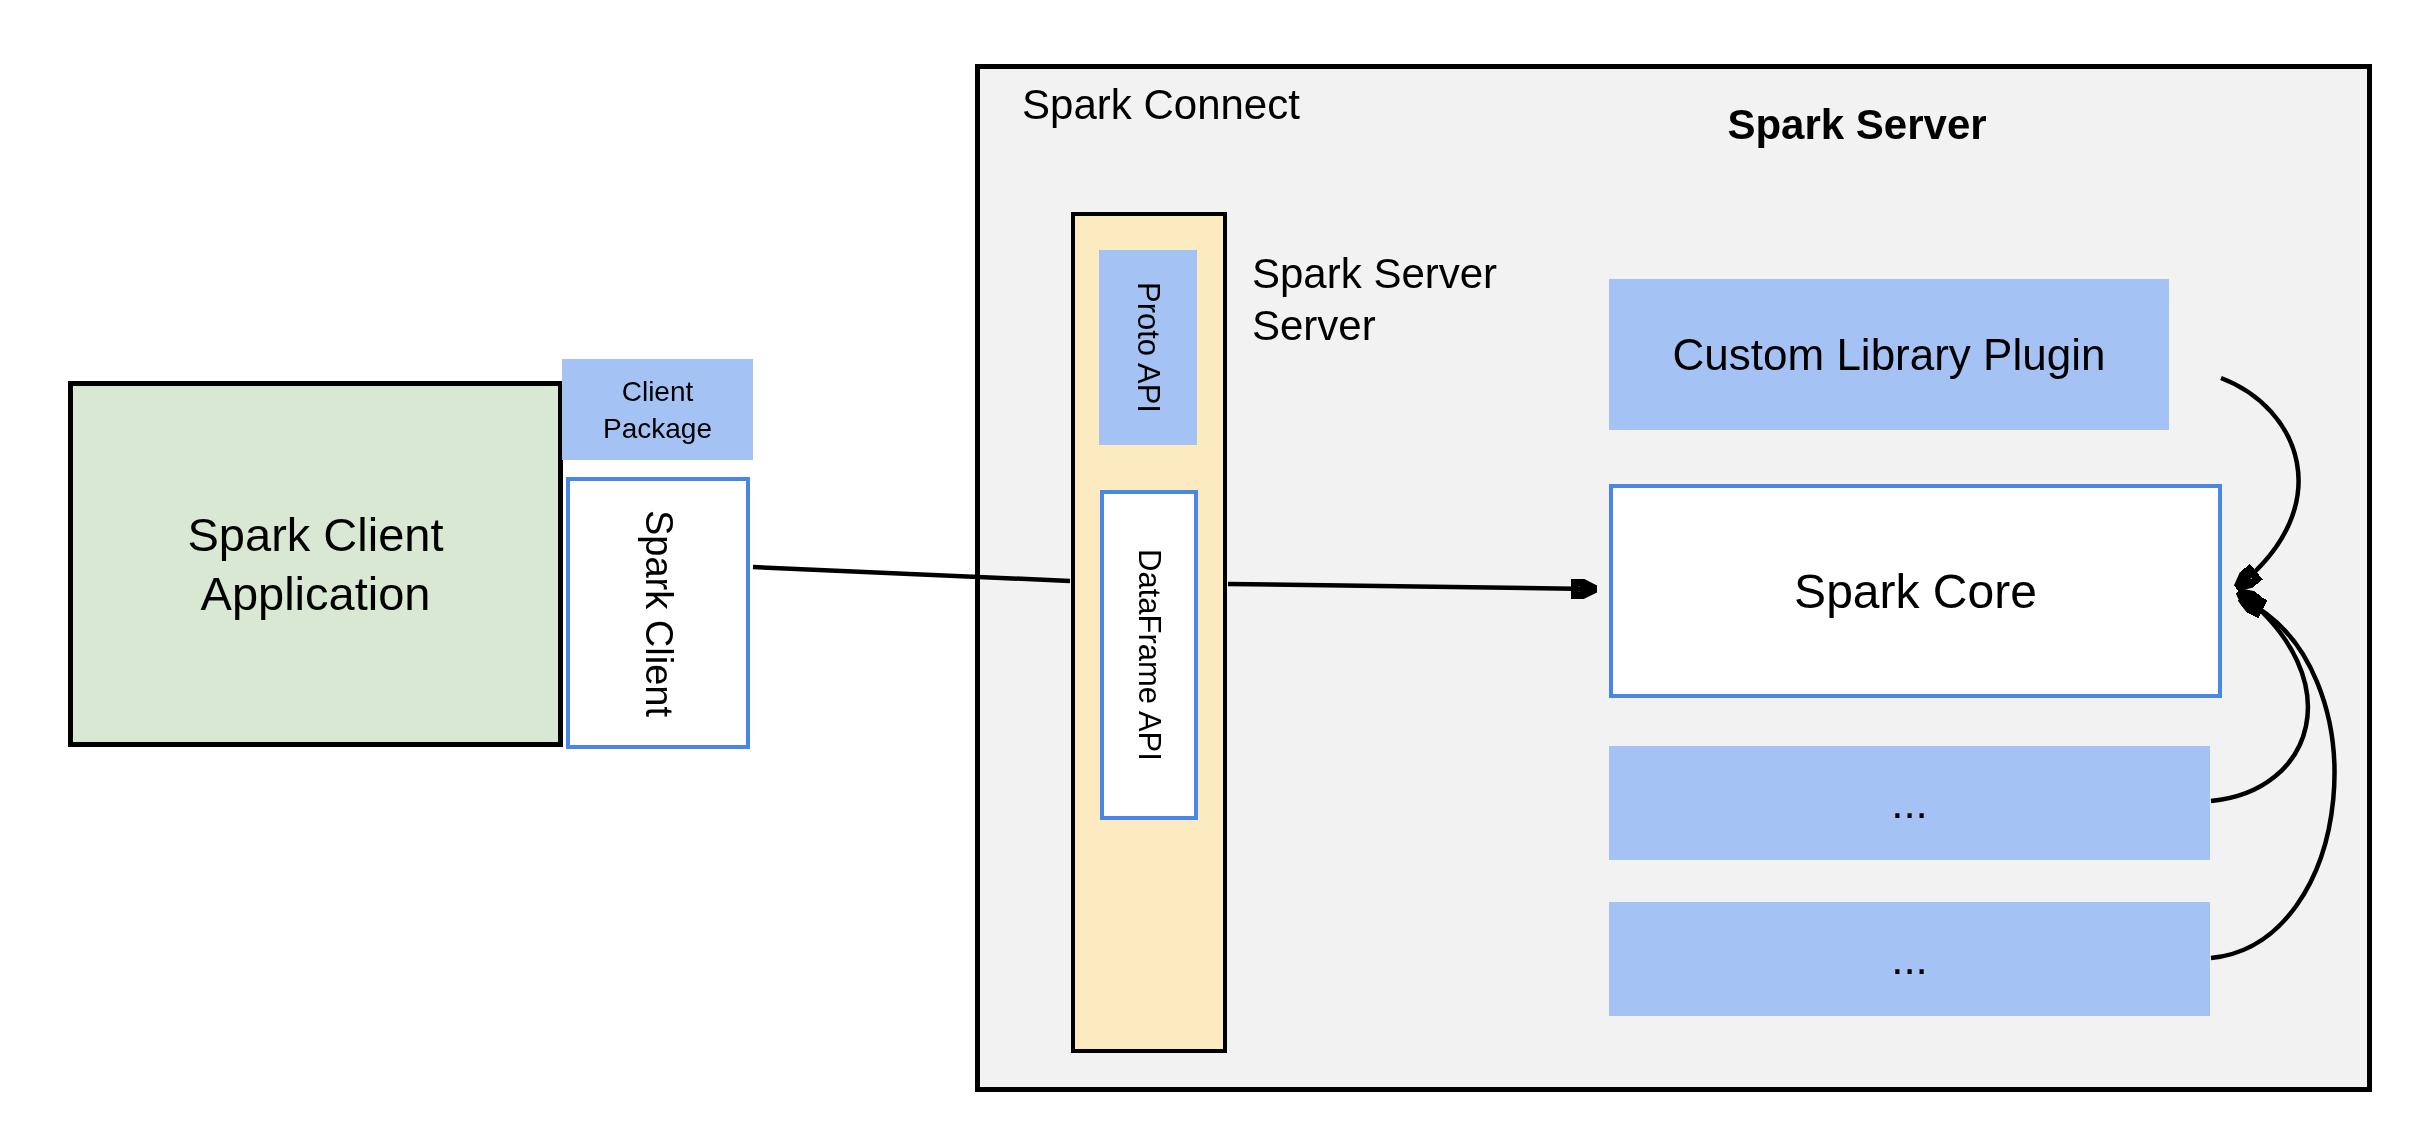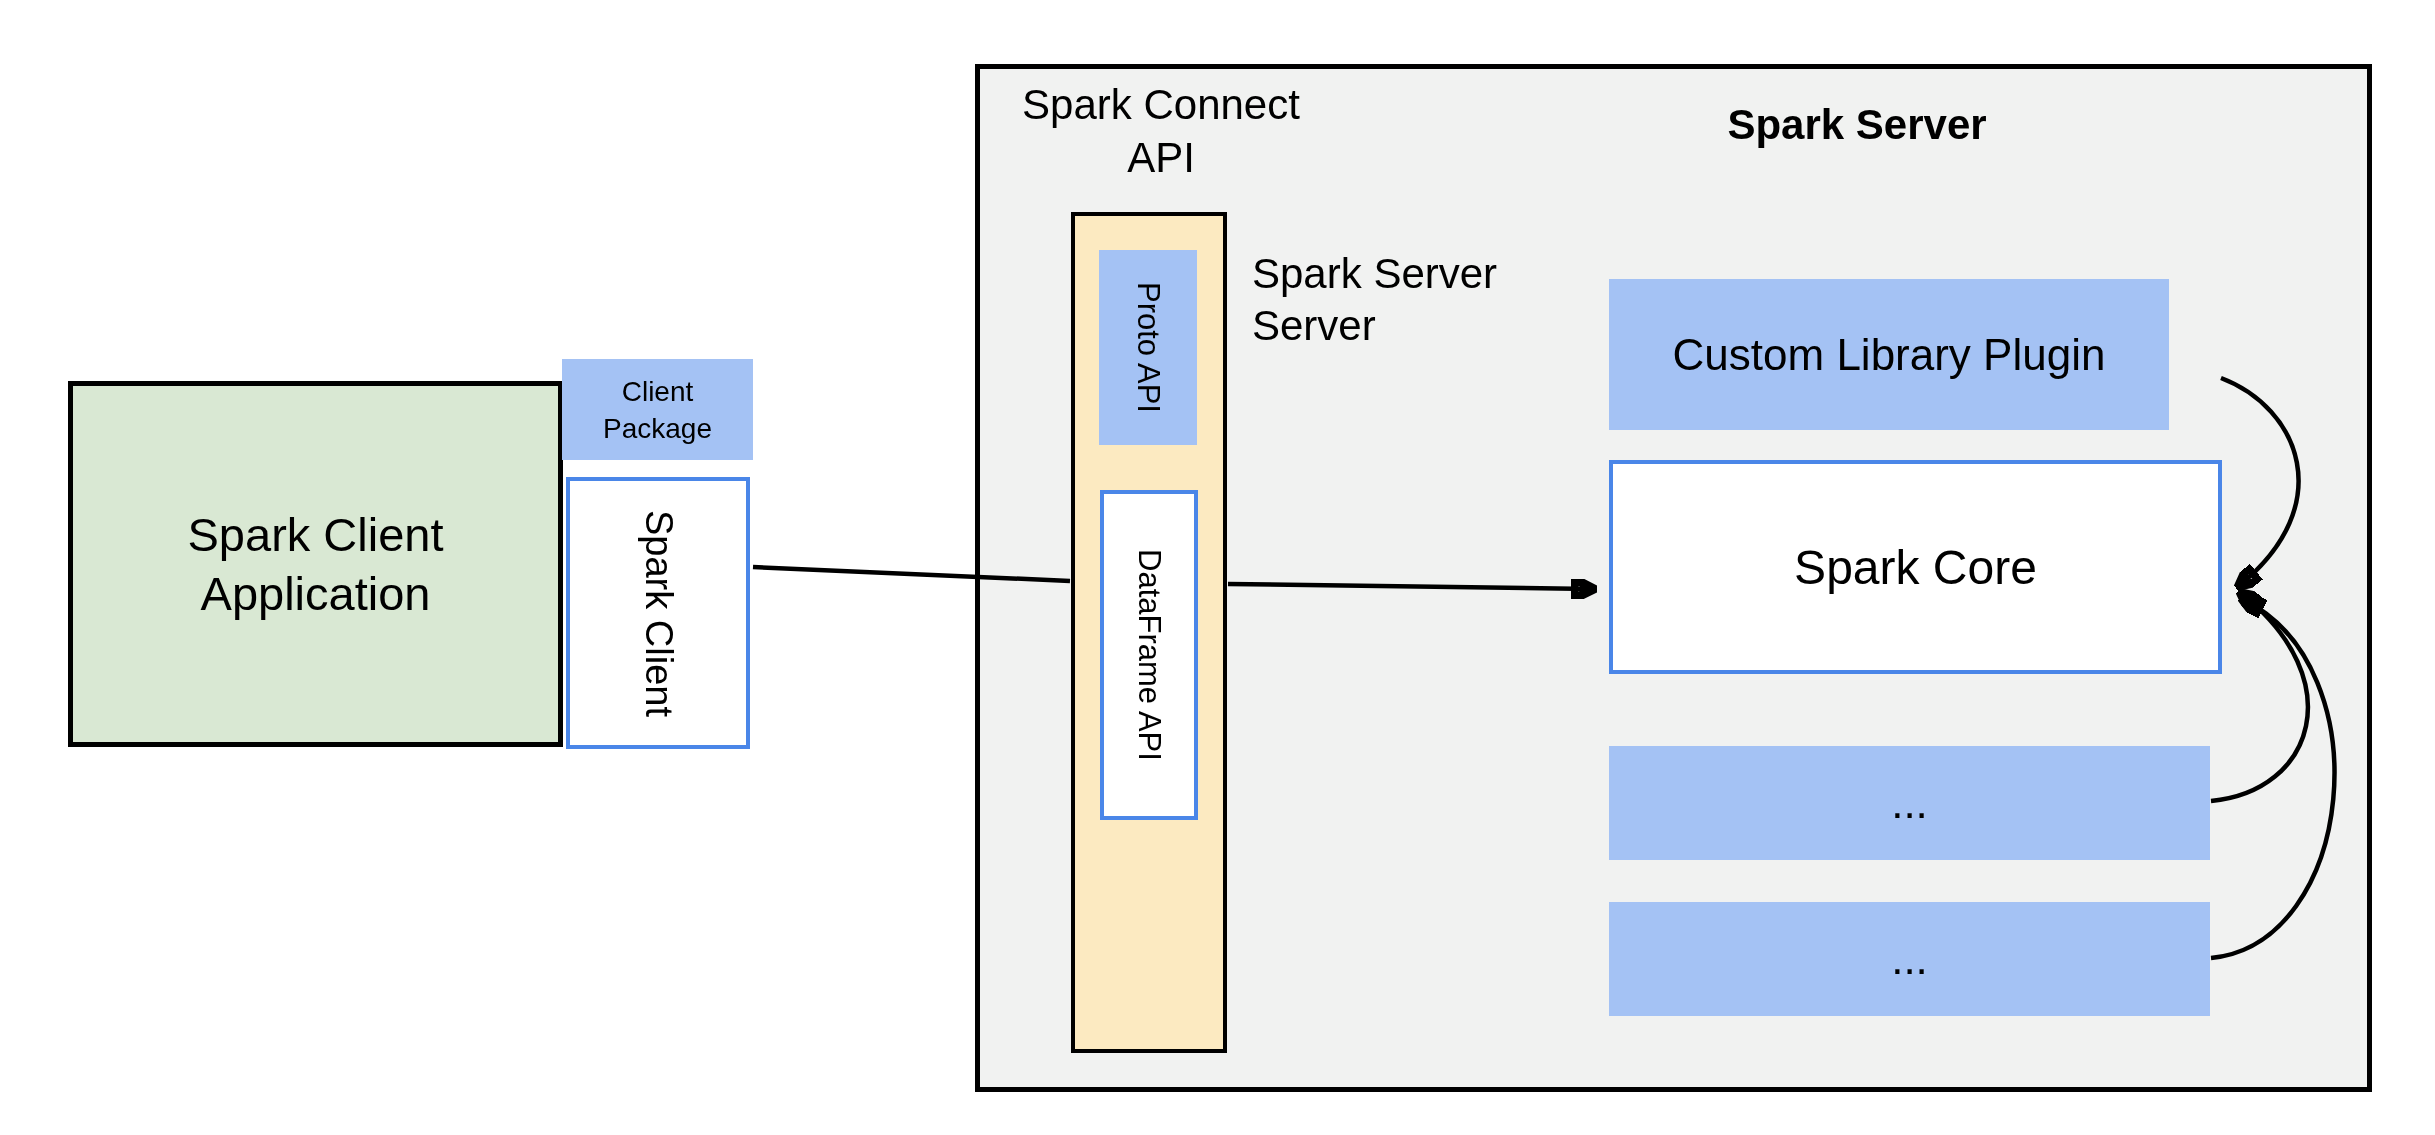--- a/index.html
+++ b/index.html
@@ -92,21 +92,21 @@
   }
 
   
   .plugin-box {
     left: 1609px; top: 279px; width: 560px; height: 151px;
     background: var(--blue-fill);
     display: flex; align-items: center; justify-content: center;
     font-size: 44px;
   }
   .core-box {
-    left: 1609px; top: 460px; width: 613px; height: 214px;
+    left: 1609px; top: 484px; width: 613px; height: 214px;
     background: #ffffff;
     border: 4px solid var(--blue-border);
     display: flex; align-items: center; justify-content: center;
     font-size: 48px;
   }
   .slot-box {
     background: var(--blue-fill);
     display: flex; align-items: center; justify-content: center;
     font-size: 44px;
   }
@@ -127,21 +127,20 @@
 </style>
 </head>
 <body>
 
 <div id="canvas">
 
   <div class="abs gray-box"></div>
 
   <div class="abs connect-api-label">
     <div>Spark Connect</div>
-    <div>API</div>
   </div>
 
   <div class="abs server-title">Spark Server</div>
 
   <div class="abs yellow-box"></div>
 
   <div class="abs proto-api-box">
     <span class="vtext">Proto API</span>
   </div>
 

